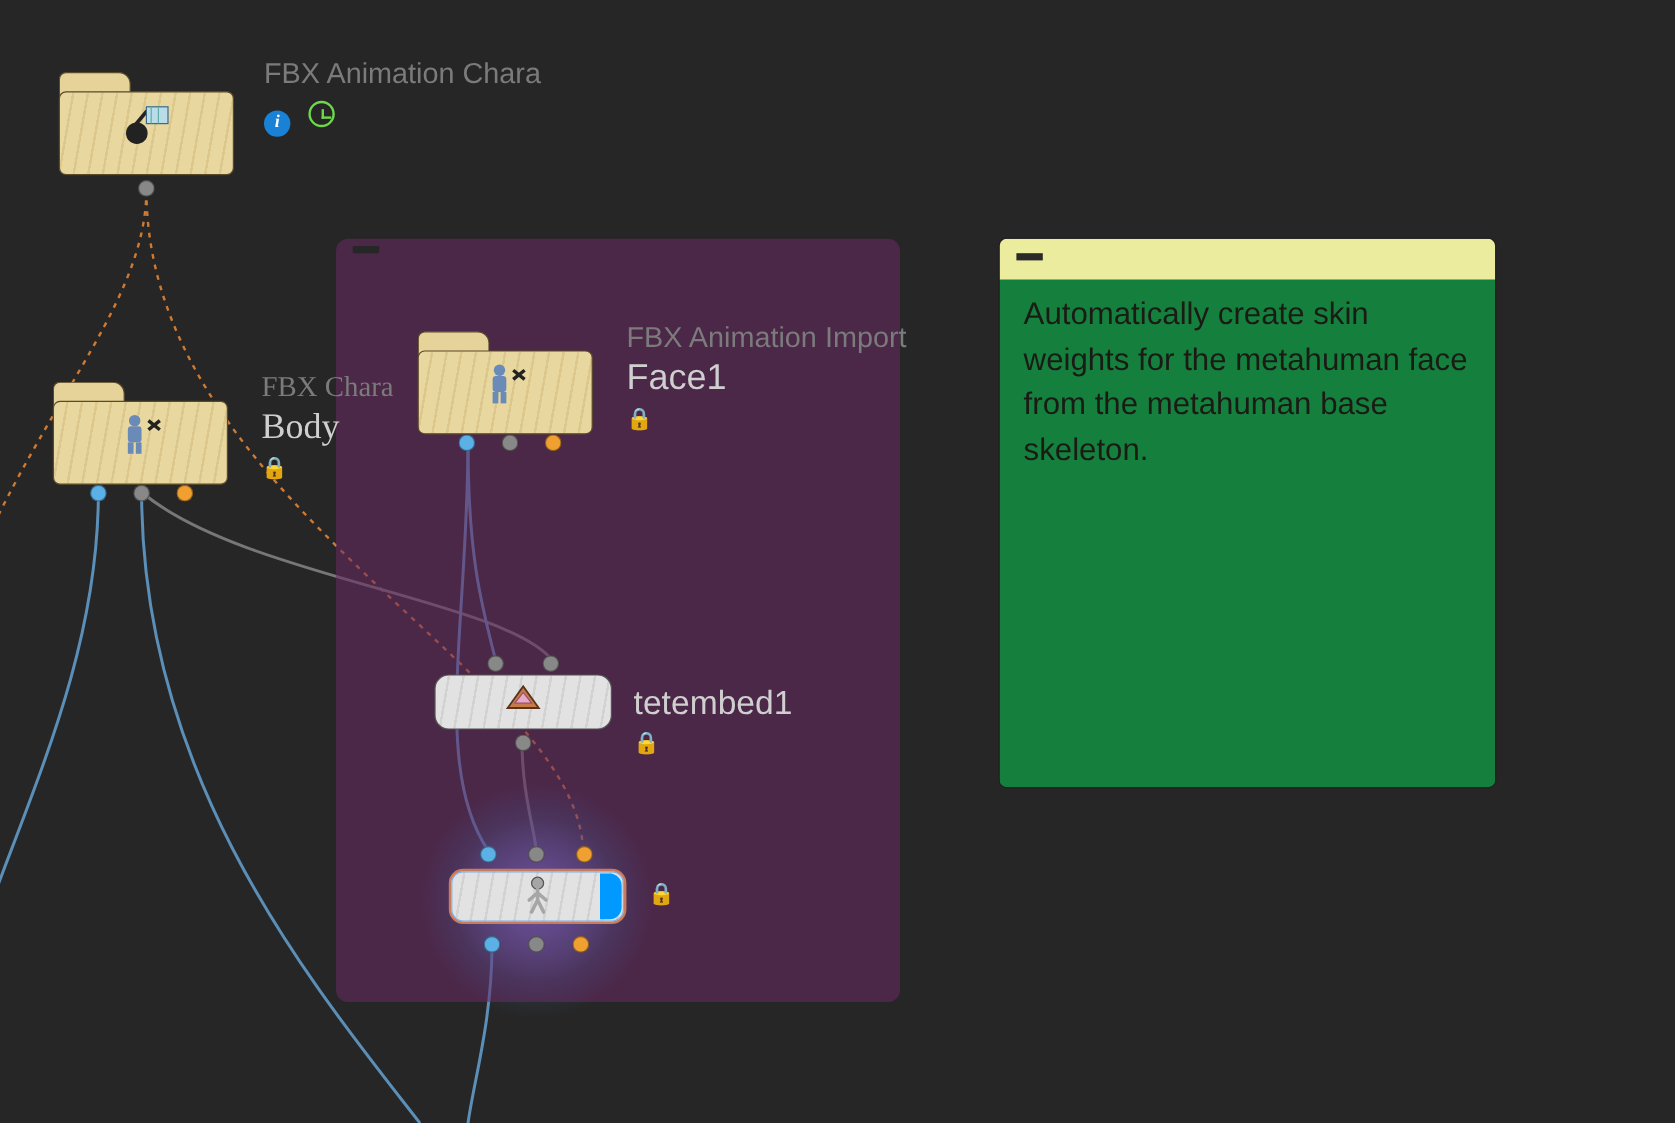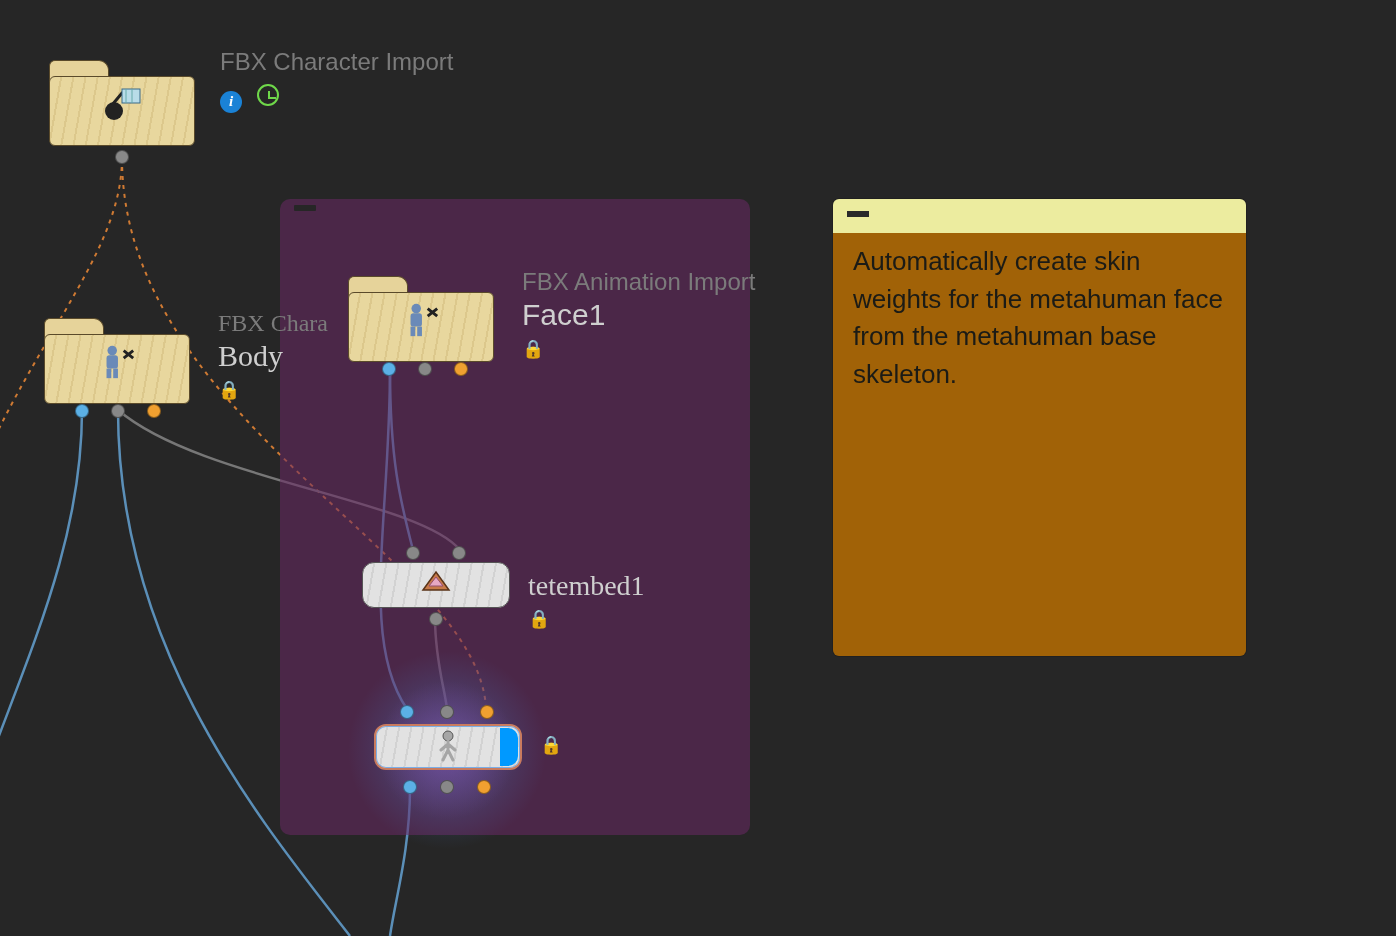--- a/index.html
+++ b/index.html
@@ -44,21 +44,21 @@
     background: #ecec9f;
     position: relative;
   }
   .sticky-header .minus {
     position: absolute;
     top: 12px; left: 14px;
     width: 22px; height: 6px;
     background: #2a2a2a;
   }
   .sticky-body {
-    background: #a16207;
+    background: #15803d;
     color: #1b1b16;
     font-size: 26px;
     line-height: 1.45;
     padding: 10px 12px 20px 20px;
     height: calc(100% - 34px);
   }
 
   
   .label-stack {
     position: absolute;
@@ -213,21 +213,21 @@
         <path d="M10 22 L20 10 L26 10" stroke="#222" stroke-width="3" fill="none"></path>
         <rect x="20" y="6" width="18" height="14" fill="#b8dce8" stroke="#3a6a88"></rect>
         <line x1="24" y1="6" x2="24" y2="20" stroke="#6aa" stroke-width="1"></line>
         <line x1="30" y1="6" x2="30" y2="20" stroke="#6aa" stroke-width="1"></line>
       </svg>
     </div>
   </div>
 </div>
 <div class="dot gray" style="left:115px; top:150px;"></div>
 <div class="label-stack" style="left:220px; top:48px;">
-  <div class="label-subtitle">FBX Character Import</div>
+  <div class="label-subtitle">FBX Animation Chara</div>
   <div style="margin-top:6px;">
     <span class="badge info">i</span>
     <span class="badge time"></span>
   </div>
 </div>
 
 <div class="folder-node" style="left:44px; top:318px;">
   <div class="folder-shape">
     <div class="folder-tab"></div>
     <div class="folder-body"></div>
@@ -279,21 +279,21 @@
 <div class="dot gray" style="left:452px; top:546px;"></div>
 <div class="op-node" style="left:362px; top:562px;">
   <span>
     <svg width="34" height="30" viewBox="0 0 34 30">
       <path d="M4 22 L17 4 L30 22 Z" fill="#c77a4a" stroke="#5a3318" stroke-width="1.5"></path>
       <path d="M10 18 L24 18 L17 9 Z" fill="#e6a8c4" stroke="#95506e"></path>
     </svg>
   </span>
 </div>
 <div class="dot gray" style="left:429px; top:612px;"></div>
-<div class="label-stack" style="left:528px; top:570px;font-family:Liberation Serif, serif;">
+<div class="label-stack" style="left:528px; top:570px;">
   <div class="label-title" style="font-size:28px;">tetembed1</div>
   <div class="label-lock">🔒</div>
 </div>
 
 <div class="halo outer" style="left:347px; top:650px; width:200px; height:200px;"></div>
 <div class="halo inner" style="left:377px; top:680px; width:140px; height:140px;"></div>
 
 <div class="dot blue" style="left:400px; top:705px;"></div>
 <div class="dot gray" style="left:440px; top:705px;"></div>
 <div class="dot orange" style="left:480px; top:705px;"></div>

